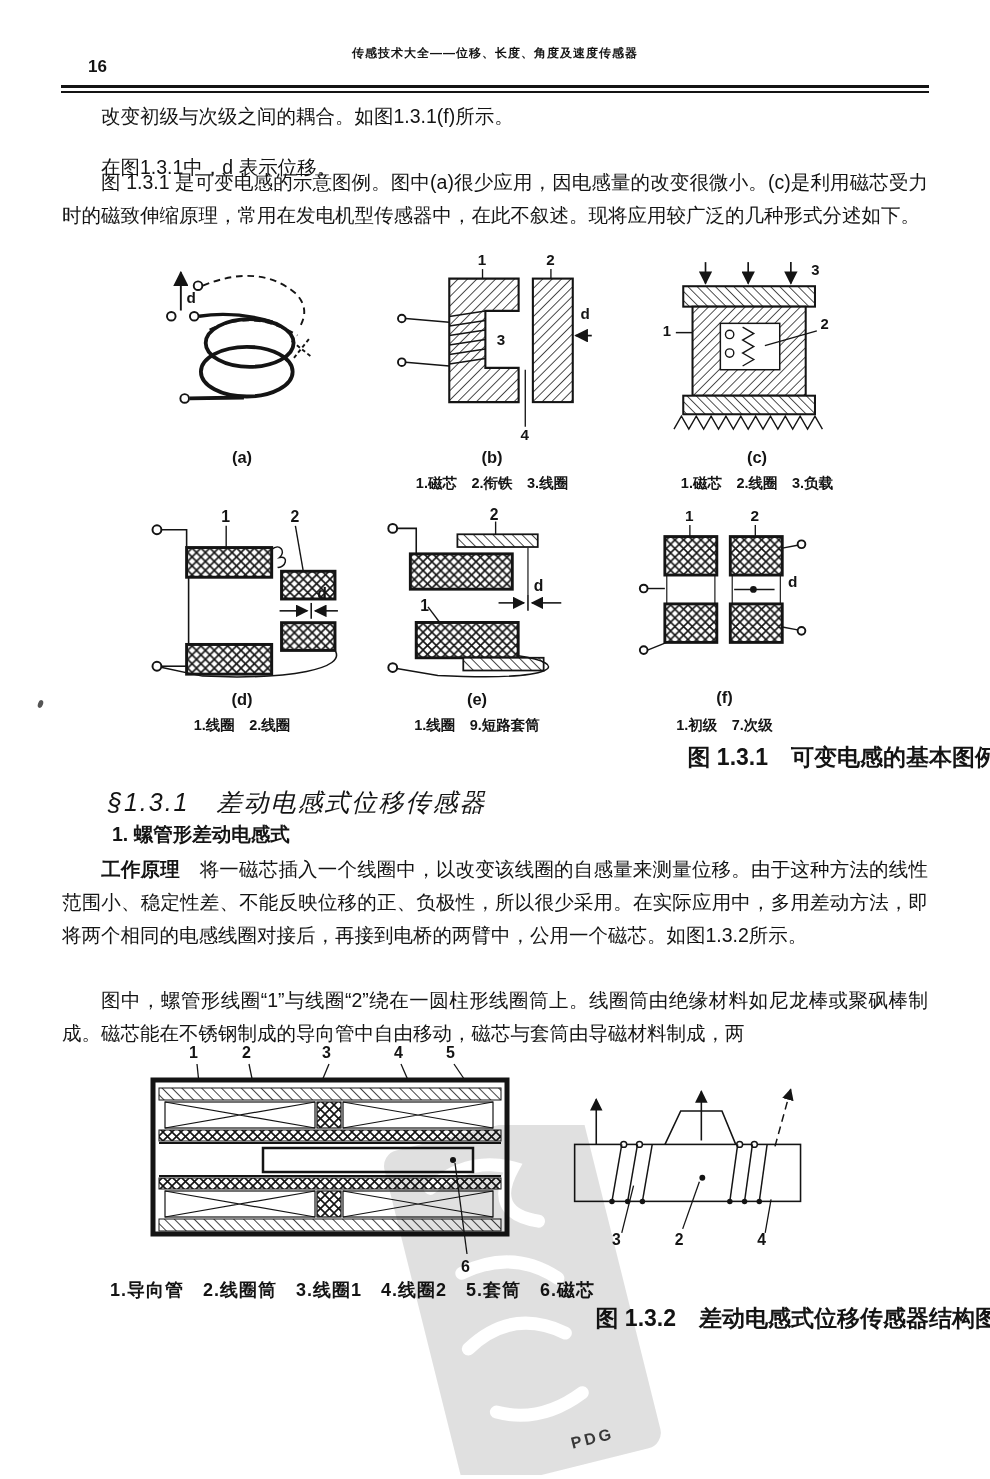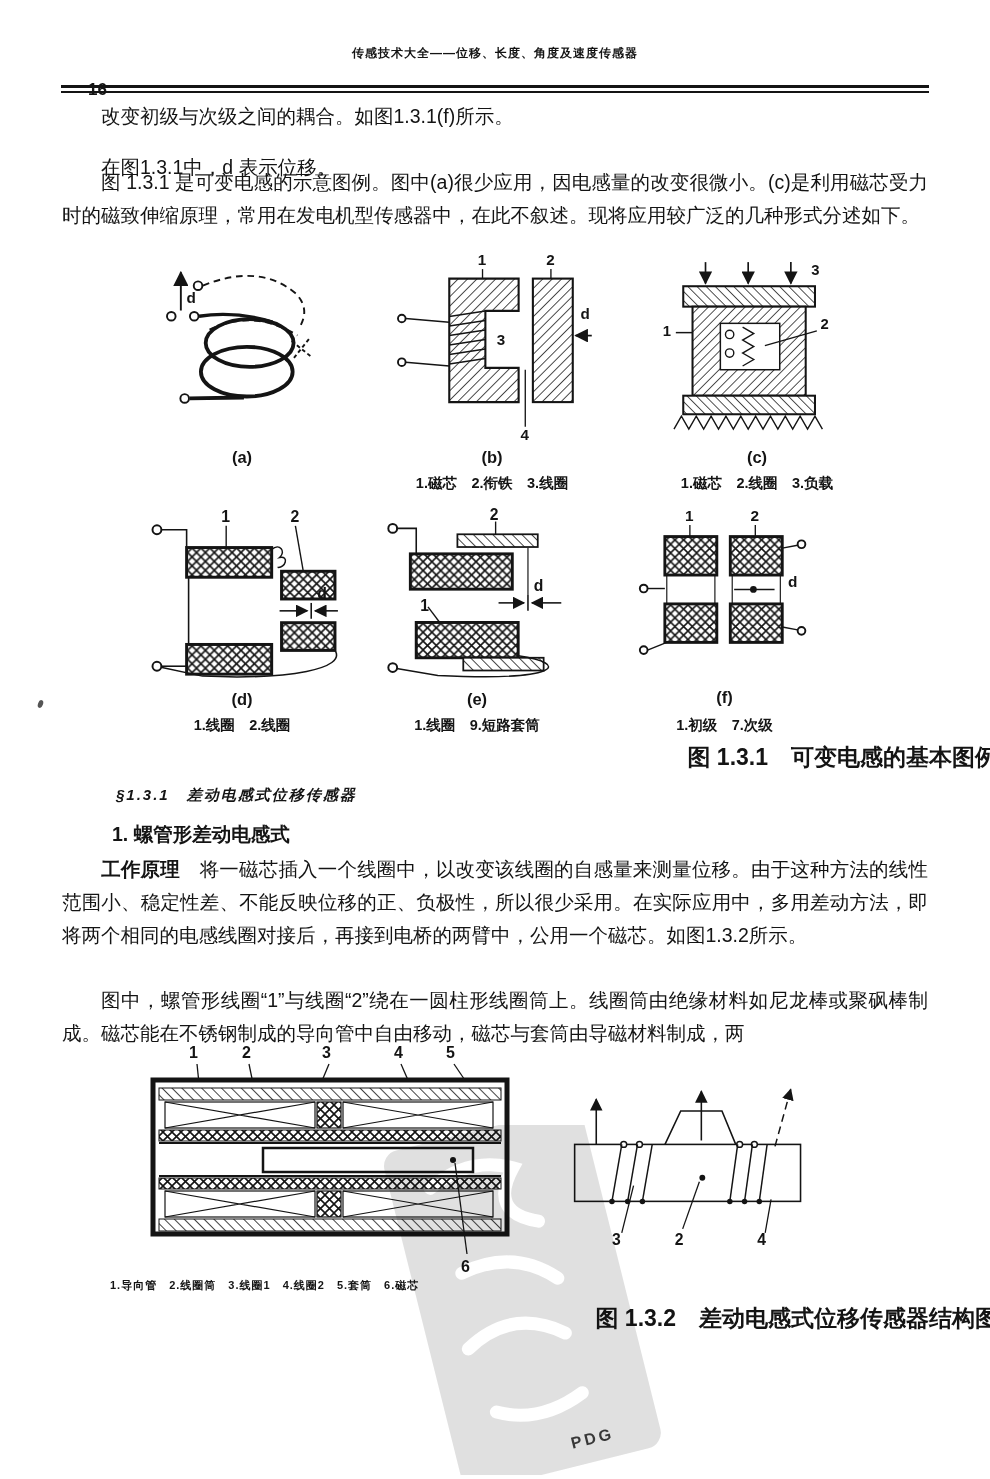--- a/index.html
+++ b/index.html
@@ -1,32 +1,32 @@
 <!DOCTYPE html>
 <html><head>
 <meta charset="utf-8">
 <style>
   html,body{margin:0;padding:0;background:#f0f0f0;}
   .page{position:relative;width:990px;height:1479px;background:#ffffff;overflow:hidden;
         font-family:"Liberation Sans","DejaVu Sans",sans-serif;color:#141414;}
-  .hdr-num{position:absolute;top:57px;left:88px;font-size:17px;font-weight:bold;margin-top:23px;}
+  .hdr-num{position:absolute;top:57px;left:88px;font-size:17px;font-weight:bold;}
   .hdr-title{position:absolute;top:45px;left:0;width:100%;text-align:center;font-size:12px;font-weight:bold;letter-spacing:1px;}
   .hdr-rule{position:absolute;top:85px;left:61px;width:868px;height:3px;border-top:3px solid #141414;border-bottom:2px solid #141414;}
   .bodytext{position:absolute;left:62px;width:866px;font-size:19.5px;line-height:33px;text-align:justify;text-justify:inter-ideograph;}
   .indent{text-indent:2em;}
   .b{font-weight:bold;}
   .fig-row{position:absolute;left:62px;width:866px;}
   .fcol{position:absolute;top:0;}
   .fcol svg{display:block;margin:0 auto;}
   .sublab{position:absolute;width:100%;text-align:center;font-size:16.5px;font-weight:bold;}
   .leg{position:absolute;width:140%;left:-20%;text-align:center;font-size:14.5px;font-weight:bold;white-space:nowrap;}
   .figcap{position:absolute;left:8px;width:100%;text-align:right;font-size:23px;font-weight:bold;}
-  .sec-head{position:absolute;left:116px;font-size:15px;font-weight:bold;font-style:italic;letter-spacing:2px;}
+  .sec-head{position:absolute;left:108px;font-size:25px;font-weight:normal;font-style:italic;letter-spacing:2px;}
   .sec-sub{position:absolute;left:112px;font-size:19.5px;font-weight:bold;}
-  .leg132{position:absolute;left:110px;font-size:11px;font-weight:bold;letter-spacing:1px;}
+  .leg132{position:absolute;left:110px;font-size:18px;font-weight:bold;letter-spacing:1px;}
   svg text{font-family:"Liberation Sans","DejaVu Sans",sans-serif;font-weight:bold;font-size:16px;fill:#141414;}
   .wm{position:absolute;left:320px;top:1125px;z-index:5;pointer-events:none;mix-blend-mode:multiply;opacity:.85;}
   .stray{position:absolute;left:38px;top:700px;width:5px;height:8px;background:#555;border-radius:50%;transform:rotate(20deg);}
 </style>
 </head>
 <body>
 
 <svg width="0" height="0" style="position:absolute">
   <defs>
     <pattern id="hA" width="7" height="7" patternUnits="userSpaceOnUse" patternTransform="rotate(45)">

